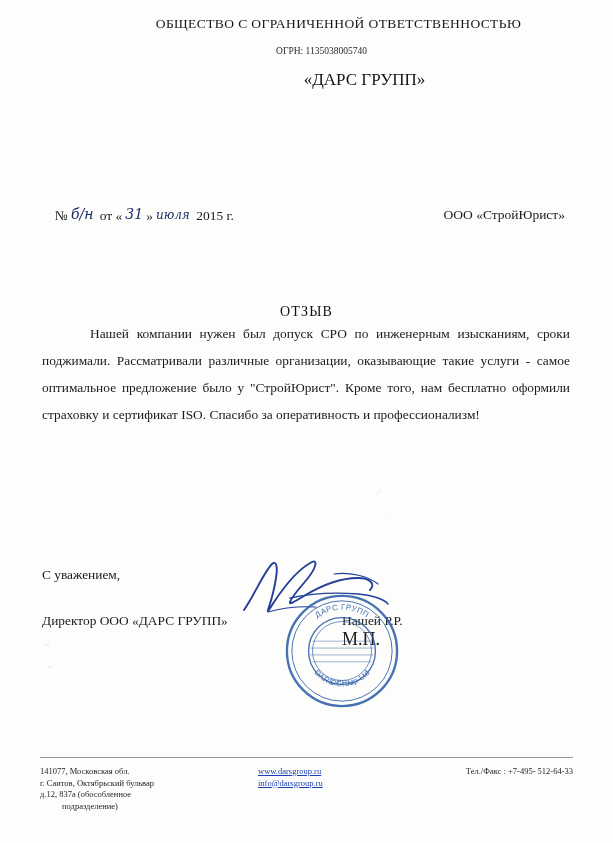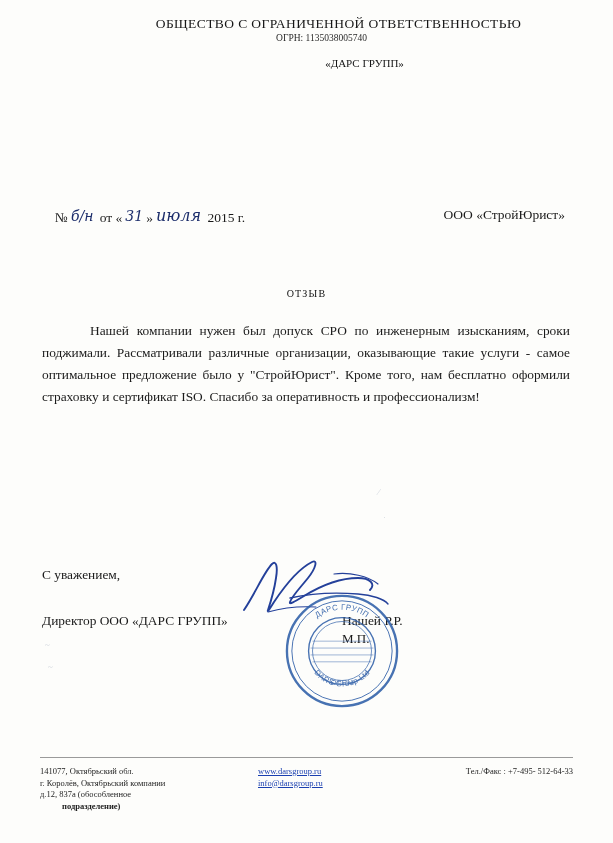--- a/index.html
+++ b/index.html
@@ -31,25 +31,25 @@
     font-size: 13.5px;
     letter-spacing: 0.4px;
     color: #161616;
     font-variant: small-caps;
     text-transform: uppercase;
     padding-left: 64px;
   }
   .ogrn {
     font-size: 9.5px;
     color: #2a2a2a;
-    margin-top: 1px;
+    margin-top: 14px;
     padding-left: 30px;
   }
   .company-name {
-    font-size: 11px;
+    font-size: 17px;
     color: #161616;
     margin-top: 14px;
     padding-left: 116px;
   }
 
   
   .refline {
     position: absolute;
     top: 207px;
     left: 55px;
@@ -65,49 +65,49 @@
   }
   .ref-num-hand, .ref-month-hand {
     font-family: "DejaVu Serif", serif;
     font-style: italic;
     color: #1c2d6b;
     font-size: 14px;
     padding: 0 3px;
     position: relative;
     top: -1px;
   }
-  .ref-month-hand { font-size: 16px; }
+  .ref-month-hand { font-size: 12px; }
   .ref-right {
     position: absolute;
     right: 0;
     top: 0;
     font-size: 13.5px;
     white-space: nowrap;
   }
 
   
   .doc-title {
     position: absolute;
-    top: 288px;
+    top: 304px;
     left: 0;
     width: 100%;
     text-align: center;
-    font-size: 10px;
+    font-size: 14px;
     letter-spacing: 1.2px;
     color: #111;
   }
 
   
   .body-text {
     position: absolute;
     top: 320px;
     left: 42px;
     width: 528px;
     font-size: 13.4px;
-    line-height: 22px;
+    line-height: 27px;
     text-align: justify;
     text-indent: 48px;
     color: #1b1b1b;
     -moz-text-align-last: left;
     text-align-last: left;
   }
 
   
   .signature-block {
     position: absolute;
@@ -124,21 +124,21 @@
   }
   .sig-name {
     position: absolute;
     left: 300px;
     top: 0;
   }
   .sig-mp {
     position: absolute;
     left: 300px;
     top: 18px;
-    font-size: 13px;
+    font-size: 18px;
   }
 
   
   .signature-ink {
     position: absolute;
     left: 238px;
     top: 552px;
     width: 180px;
     height: 70px;
     pointer-events: none;
@@ -204,21 +204,21 @@
     right: 0;
     top: 0;
     text-align: center;
     white-space: nowrap;
     margin-left: 8px;
   }
   .footer-link {
     color: #1a3fb0;
     display: block;
   }
-  .footer-indent { padding-left: 22px; font-weight: bold; }
+  .footer-indent { padding-left: 22px; }
 </style>
 </head>
 <body>
 
 <div id="page">
 
   <div class="letterhead">
     <div class="company-type">Общество с ограниченной ответственностью</div>
     <div class="ogrn">ОГРН: 1135038005740</div>
     <div class="company-name">«ДАРС ГРУПП»</div>
@@ -280,22 +280,22 @@
     </text>
     <text class="stamp-text">
       <textPath href="#arcBottom" startOffset="50%" text-anchor="middle">DARS Group Ltd</textPath>
     </text>
     <text class="stamp-text" x="60" y="95" text-anchor="middle">ОГРН</text>
   </svg>
 
   <div class="footer-rule"></div>
   <div class="footer">
     <div class="footer-col-left">
-      <div>141077, Октябрьский обл.</div>
-      <div>г. Королёв, Октябрьский компании</div>
+      <div>141077, Московская обл.</div>
+      <div>г. Саитов, Октябрьский бульвар</div>
       <div>д.12, 837а (обособленное</div>
       <div class="footer-indent">подразделение)</div>
     </div>
     <div class="footer-col-mid">
       <a class="footer-link" href="#">www.darsgroup.ru</a>
       <a class="footer-link" href="#">info@darsgroup.ru</a>
     </div>
     <div class="footer-col-right">Тел./Факс : +7-495- 512-64-33</div>
   </div>
 

